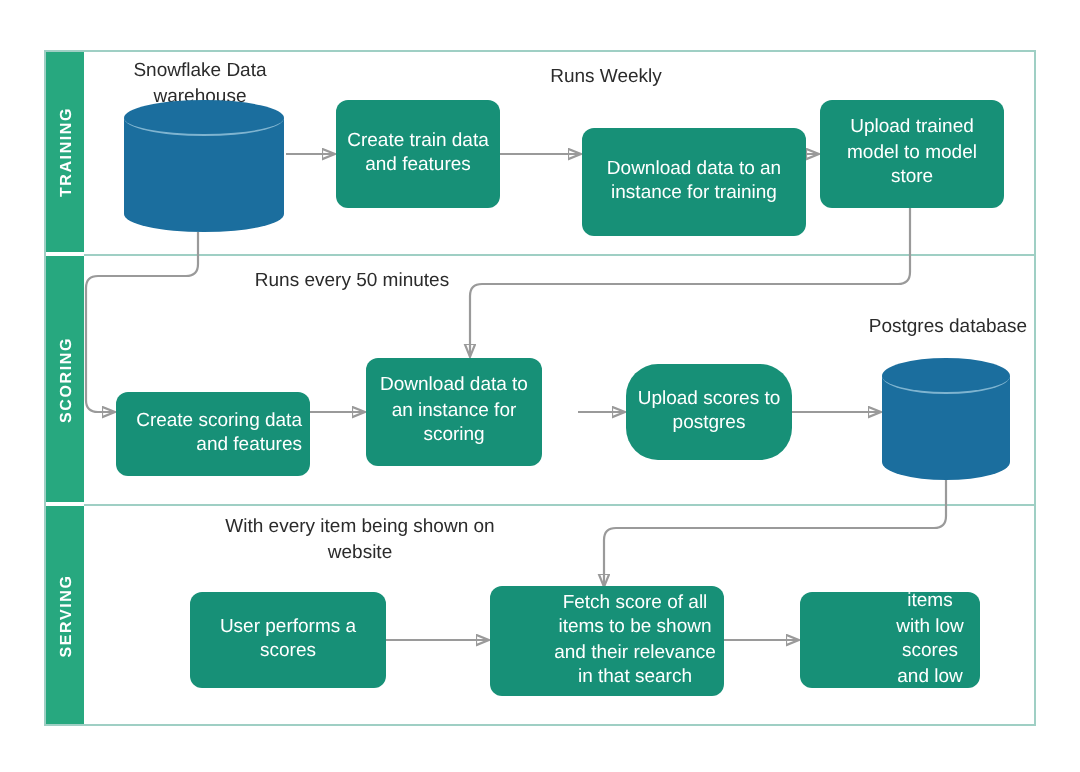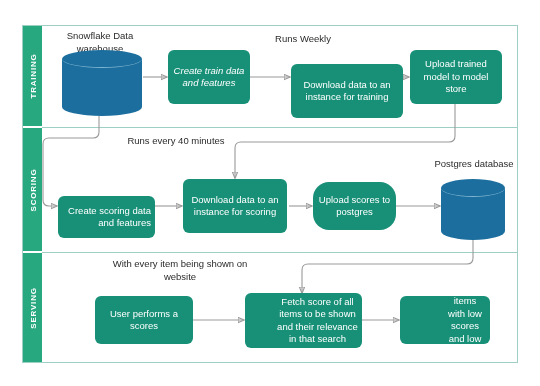--- a/index.html
+++ b/index.html
@@ -92,28 +92,28 @@
   <div class="cap" style="left:54px;top:30px;width:92px;text-align:center;">Snowflake Data warehouse</div>
 
   <div class="cyl" style="left:62px;top:50px;width:80px;height:66px;">
     <div class="bot"></div>
     <div class="body"></div>
     <div class="top"></div>
   </div>
 
   <div class="cap" style="left:243px;top:33px;width:120px;">Runs Weekly</div>
 
-  <div class="box" style="left:168px;top:50px;width:82px;height:54px;font-style:italic;">Create train data and features</div>
+  <div class="box" style="left:168px;top:50px;width:82px;height:54px;">Create train data and features</div>
   <div class="box" style="left:291px;top:64px;width:112px;height:54px;">Download data to an instance for training</div>
   <div class="box" style="left:410px;top:50px;width:92px;height:54px;">Upload trained model to model store</div>
 
-  <div class="cap" style="left:121px;top:135px;width:110px;">Runs every 40 minutes</div>
+  <div class="cap" style="left:121px;top:135px;width:110px;">Runs every 50 minutes</div>
 
   <div class="box" style="left:58px;top:196px;width:97px;height:42px;text-align:right;">Create scoring data and features</div>
-  <div class="box" style="left:183px;top:179px;width:104px;height:54px;">Download data to an instance for scoring</div>
+  <div class="box" style="left:183px;top:179px;width:88px;height:54px;">Download data to an instance for scoring</div>
   <div class="box" style="left:313px;top:182px;width:83px;height:48px;border-radius:16px;">Upload scores to postgres</div>
 
   <div class="cap" style="left:424px;top:158px;width:100px;">Postgres database</div>
 
   <div class="cyl" style="left:441px;top:179px;width:64px;height:61px;">
     <div class="bot"></div>
     <div class="body"></div>
     <div class="top"></div>
   </div>
 

